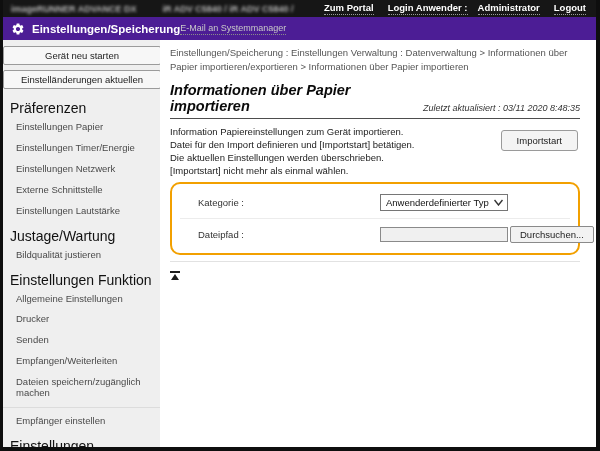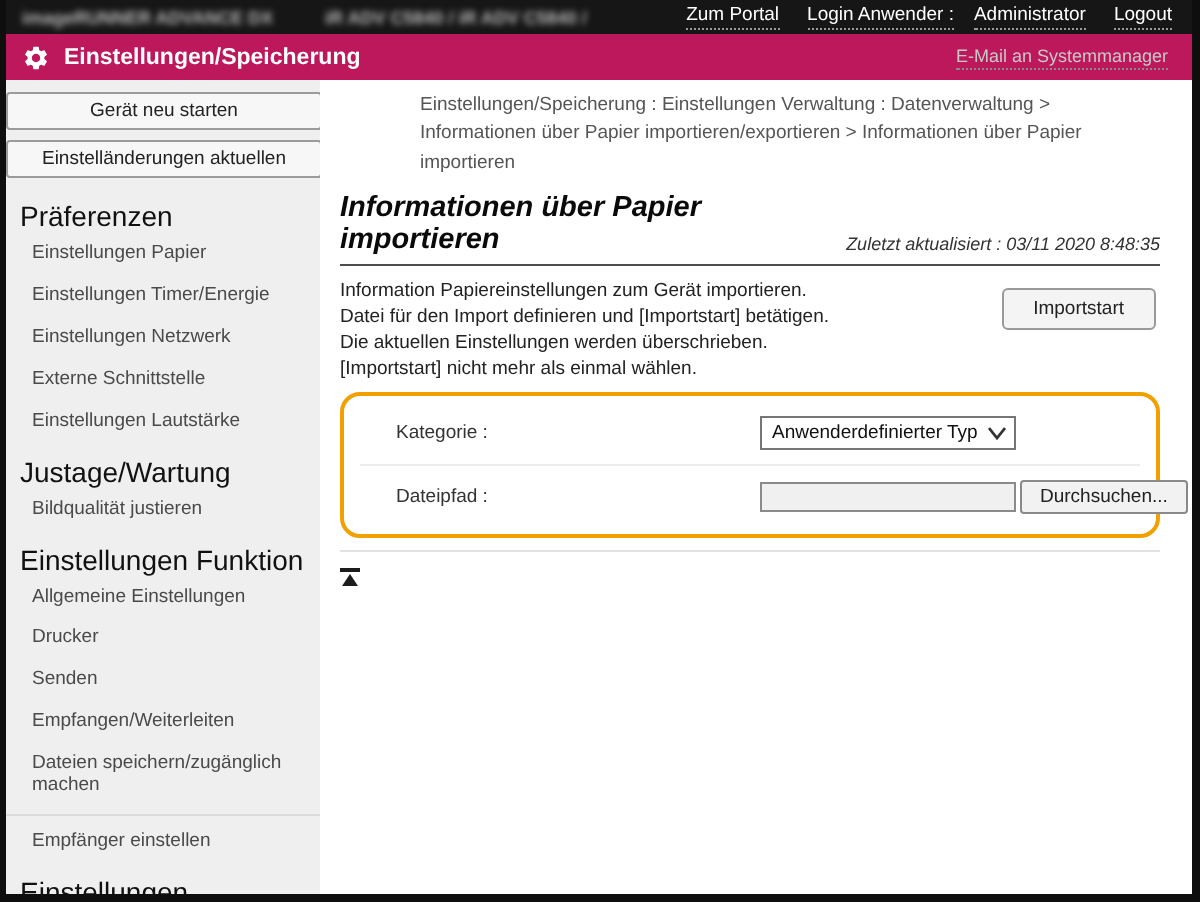--- a/index.html
+++ b/index.html
@@ -11,44 +11,44 @@
     background:#fff;
   }
   
   .topbar{
     height:17px;background:#161616;display:flex;align-items:center;
     justify-content:space-between;padding:0 10px 0 8px;color:#fff;
   }
   .topbar-left{display:flex;gap:26px;align-items:center;}
   .blurred{filter:blur(1.6px);color:#b5b5b5;font-size:9px;font-weight:bold;white-space:nowrap;}
   .topbar-right{display:flex;gap:14px;align-items:center;}
-  .toplink{font-size:9.5px;font-weight:normal;color:#fff;border-bottom:1px dotted #9a9a9a;
+  .toplink{font-size:9.5px;font-weight:bold;color:#fff;border-bottom:1px dotted #9a9a9a;
     padding-bottom:1px;white-space:nowrap;cursor:pointer;}
   
   .header{
-    height:23px;background:#be185d;display:flex;align-items:center;
-    justify-content:space-between;padding:0 12px 0 8px;
+    height:23px;background:#4c1d95;display:flex;align-items:center;
+    padding:0 12px 0 8px;
   }
   .header-left{display:flex;align-items:center;gap:7px;}
   .app-title{color:#fff;font-size:11.5px;font-weight:bold;}
   .mail-link{color:#c9c9c9;font-size:9px;border-bottom:1px dotted #8a8a8a;padding-bottom:1px;cursor:pointer;}
   
   .body{display:flex;height:407px;}
   .sidebar{width:157px;background:#efefef;overflow:hidden;padding-top:6px;flex-shrink:0;}
   .side-btn{
     display:block;width:158px;margin:0 auto 5px auto;padding:3px 2px;
     background:#f7f7f7;border:1px solid #9b9b9b;border-radius:2px;
     font-family:"Liberation Sans",sans-serif;font-size:9.5px;color:#222;cursor:pointer;
   }
   .side-sec{font-size:14px;font-weight:normal;color:#111;padding:6px 4px 1px 7px;}
   .side-item{font-size:9.5px;color:#4a4a4a;padding:5px 4px 5px 13px;line-height:1.15;cursor:pointer;}
   .side-divider{border-top:1px solid #dcdcdc;margin:3px 0;}
   
   .main{flex:1;background:#fff;padding:6px 16px 0 10px;overflow:hidden;}
-  .breadcrumb{font-size:9.5px;color:#555;line-height:1.5;margin-left:40px;}
+  .breadcrumb{font-size:9.5px;color:#555;line-height:1.5;}
   .title-row{
     display:flex;align-items:flex-end;justify-content:space-between;
     margin-top:7px;padding-bottom:4px;border-bottom:1px solid #4d4d4d;font-style:italic;
   }
   .page-title{font-size:14.5px;font-weight:bold;color:#0a0a0a;}
   .last-updated{font-size:9px;color:#333;padding-bottom:1px;white-space:nowrap;}
   .desc-wrap{position:relative;margin-top:6px;}
   .desc-line{font-size:9.5px;color:#222;line-height:1.38;}
   .import-btn{
     position:absolute;top:5px;right:2px;padding:4px 15px;

